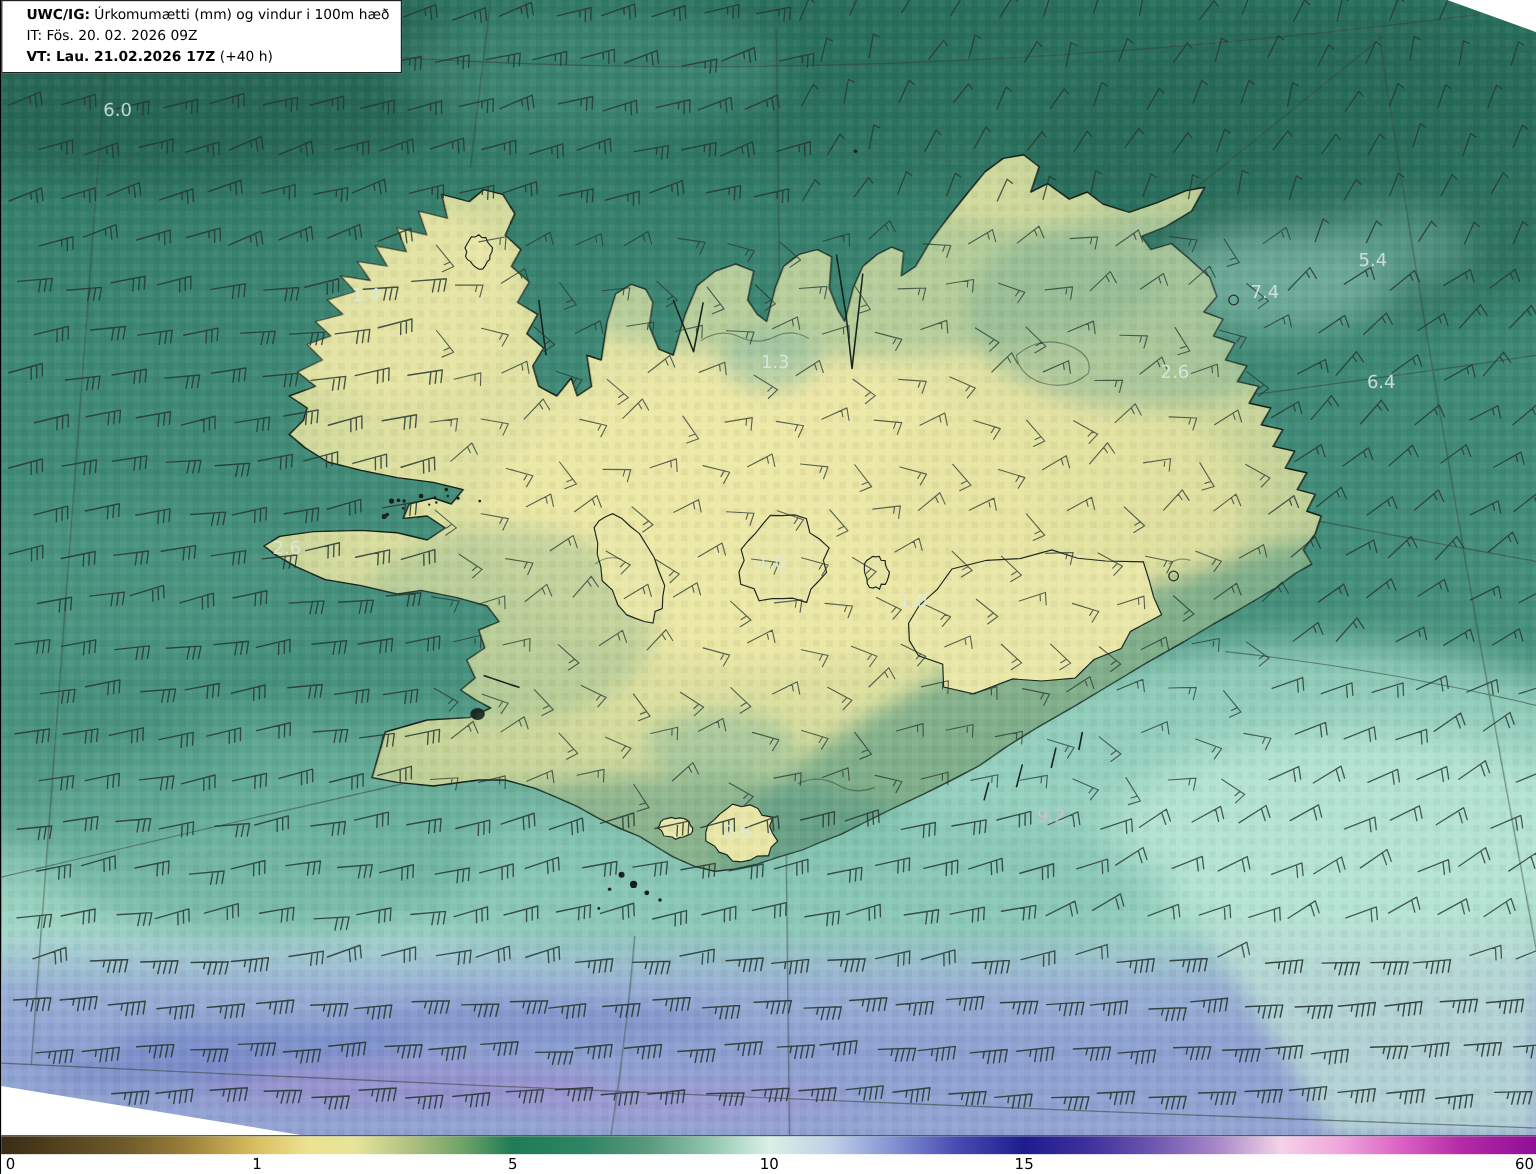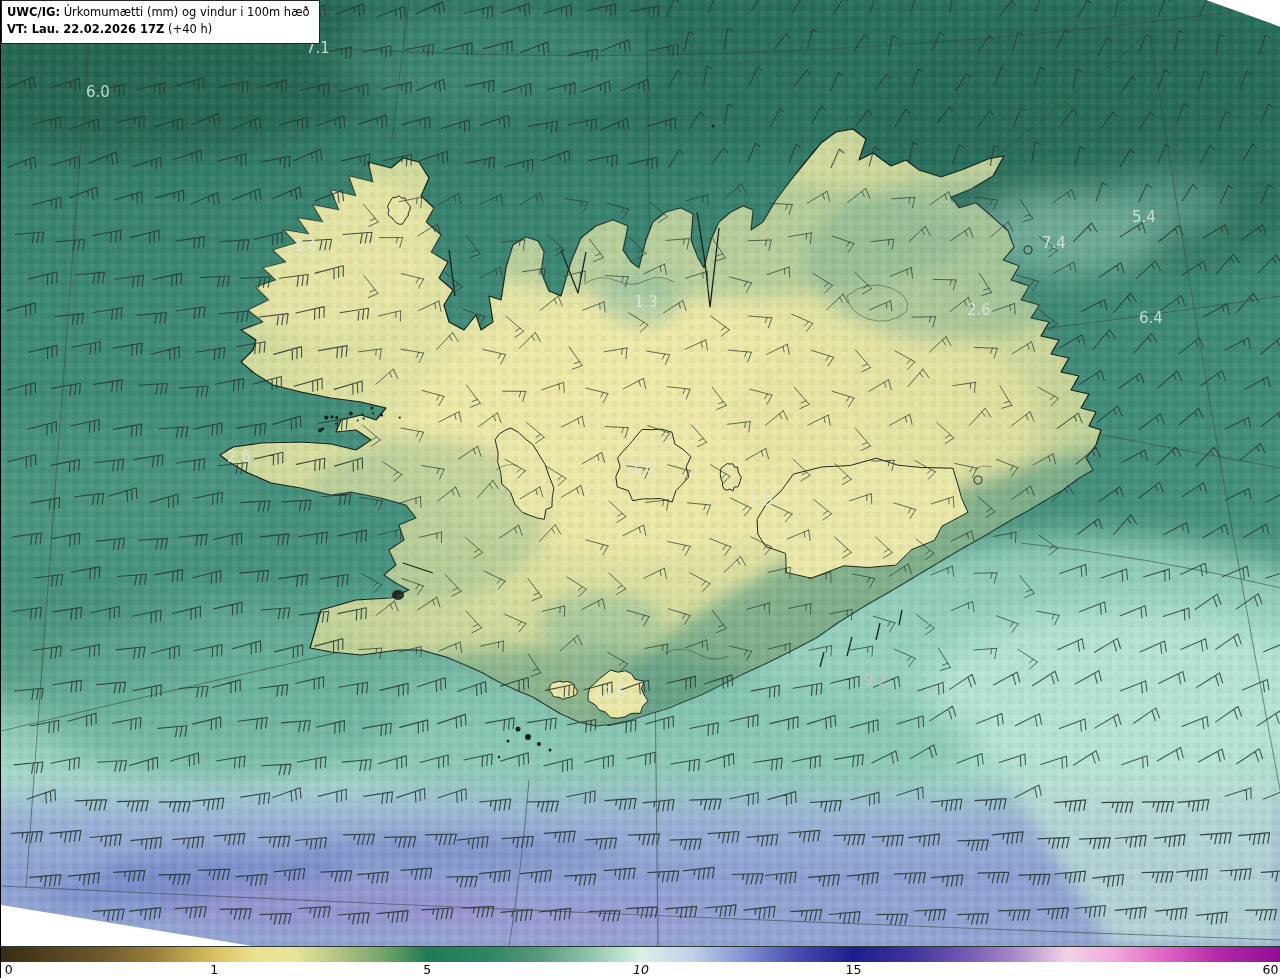--- a/index.html
+++ b/index.html
@@ -4,21 +4,21 @@
 <style>
   html,body{margin:0;padding:0;background:#222;}
   .stage{
     position:relative;width:1280px;height:978px;overflow:hidden;
     background:#35806b;font-family:"DejaVu Sans",sans-serif;
     border-left:1px solid #000;box-sizing:border-box;
   }
   .mapsvg{position:absolute;left:0;top:0;}
   .titlebox{
     position:absolute;left:0;top:0;background:#ffffff;border:1px solid #222;
-    padding:3px 9px 4px 5px;font-size:11.5px;line-height:1.5;color:#000;
+    padding:3px 9px 4px 20px;font-size:11.5px;line-height:1.5;color:#000;
     white-space:nowrap;z-index:30;
   }
   .titlebox .b{font-weight:bold;}
   .cbarwrap{
     position:absolute;left:0;top:946px;width:1280px;height:32px;z-index:25;
     border-top:1px solid #2a3a33;background:#ffffff;
   }
   .cbar{position:absolute;left:0;top:0;width:1280px;height:15px;}
   .cbticks{position:absolute;left:0;top:15px;width:1280px;height:17px;background:#fff;}
   .cbticks span{
@@ -245,29 +245,30 @@
         <text x="613" y="698" fill="#DDE9E2" opacity="0.85">2.6</text>
         <text x="875" y="685" fill="#E5BBD2" opacity="0.7">9.2</text>
       </g>
 
   <polygon points="0,905 0,947 257,947" fill="#ffffff"></polygon>
   <polygon points="1205,0 1280,0 1280,27" fill="#ffffff"></polygon>
 </svg>
 
 <div class="titlebox">
   <div><span class="b">UWC/IG:</span><span> Úrkomumætti (mm) og vindur i 100m hæð</span></div>
-  <div><span class="b">VT: Lau. 22.02.2026 17Z</span><span> (+40 h)</span></div>
+  <div>IT: Fös. 20. 02. 2026 09Z</div>
+  <div><span class="b">VT: Lau. 21.02.2026 17Z</span><span> (+40 h)</span></div>
 </div>
 
 <div class="cbarwrap">
   <div class="cbar" id="cbar" style="background: linear-gradient(to right, rgb(56, 44, 21) 0%, rgb(85, 67, 31) 4%, rgb(110, 90, 43) 8%, rgb(154, 127, 58) 12%, rgb(217, 191, 95) 16.6%, rgb(237, 226, 145) 20%, rgb(231, 228, 154) 23%, rgb(169, 189, 125) 27%, rgb(111, 164, 104) 30%, rgb(31, 123, 85) 33.3%, rgb(47, 133, 99) 38%, rgb(87, 153, 123) 42%, rgb(143, 196, 172) 46%, rgb(217, 241, 229) 50%, rgb(191, 208, 232) 54%, rgb(131, 147, 212) 58%, rgb(74, 79, 178) 62%, rgb(29, 28, 142) 66.6%, rgb(63, 51, 157) 71%, rgb(111, 86, 176) 75%, rgb(164, 134, 200) 79%, rgb(244, 210, 232) 83.3%, rgb(240, 168, 220) 87%, rgb(220, 100, 196) 91%, rgb(180, 43, 166) 95%, rgb(143, 13, 150) 100%);"></div>
   <div class="cbticks" id="cbticks">
         <span class="start" style="left: 0.3%;">0</span>
         <span style="left: 16.65%;">1</span>
         <span style="left: 33.3%;">5</span>
-        <span style="left: 50%; font-style: italic;">10</span>
+        <span style="left: 50%;">10</span>
         <span style="left: 66.6%; text-align: center;">15</span>
         <span style="left: 83.3%; margin-top: 26px;">30</span>
         <span class="end" style="left: 99.8%;">60</span>
       </div>
 </div>
 
 </div>
 
 </body></html>

